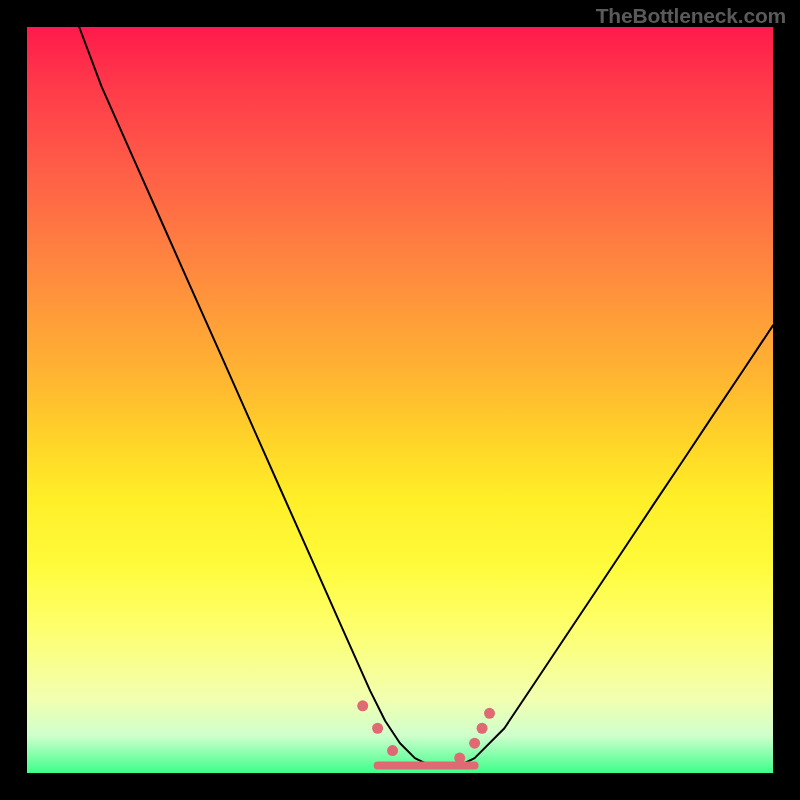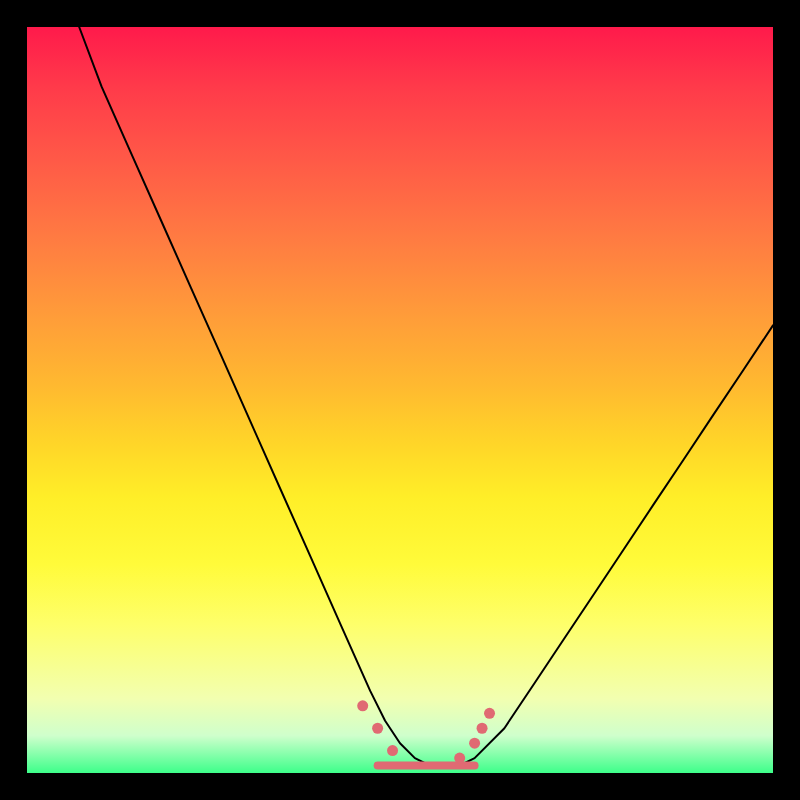--- a/index.html
+++ b/index.html
@@ -76,20 +76,21 @@
   .dot {
     fill: #e06a73;
   }
 </style>
 </head>
 <body>
 
 <div class="frame">
   <div class="plot"></div>
 
+  <div class="watermark">TheBottleneck.com</div>
 
   <svg class="curve" viewBox="0 0 746 746">
     <path id="curve-path" class="line" d="M52.2 0.0 L74.6 59.7 L104.4 126.8 L134.3 194.0 L164.1 261.1 L194.0 328.2 L223.8 395.4 L253.6 462.5 L283.5 529.7 L313.3 596.8 L343.2 663.9 L358.1 693.8 L373.0 716.2 L387.9 731.1 L402.8 738.5 L417.8 738.5 L432.7 738.5 L447.6 731.1 L477.4 701.2 L507.3 656.5 L537.1 611.7 L567.0 567.0 L596.8 522.2 L626.6 477.4 L656.5 432.7 L686.3 387.9 L716.2 343.2 L746.0 298.4"></path>
     <line id="floor" class="floor-line" x1="350.62" y1="738.54" x2="447.59999999999997" y2="738.54"></line>
     <g id="markers">
         <circle cx="335.7" cy="678.86" r="5.5" class="dot"></circle>
         <circle cx="350.62" cy="701.24" r="5.5" class="dot"></circle>
         <circle cx="365.54" cy="723.62" r="5.5" class="dot"></circle>
         <circle cx="432.67999999999995" cy="731.08" r="5.5" class="dot"></circle>
         <circle cx="447.59999999999997" cy="716.16" r="5.5" class="dot"></circle>

